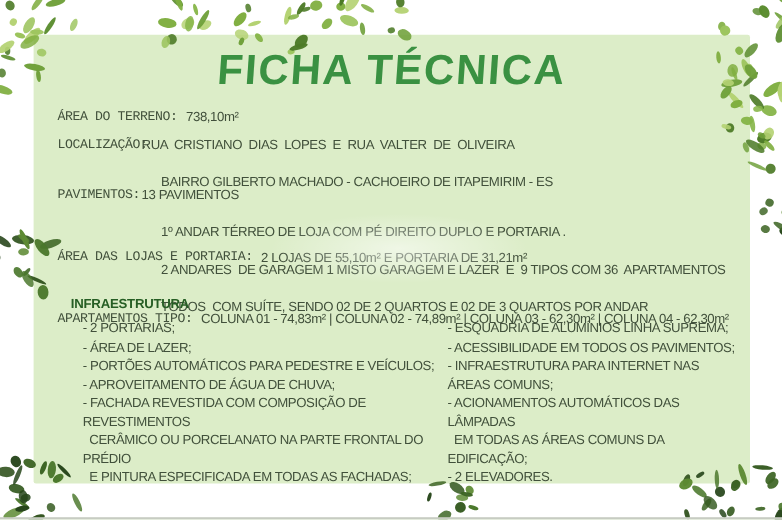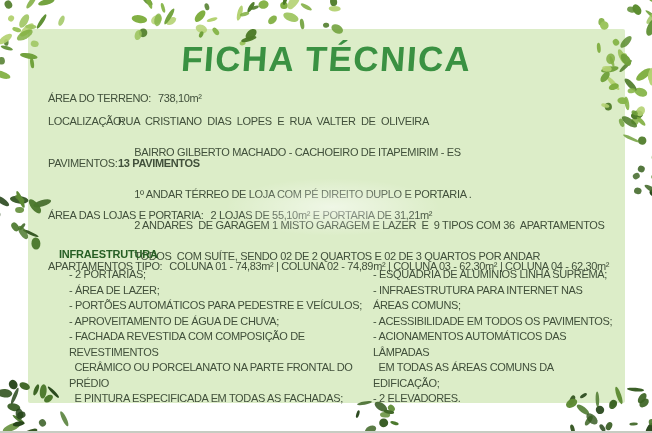--- a/index.html
+++ b/index.html
@@ -20,24 +20,24 @@
     font-size:35px;font-weight:700;letter-spacing:1.5px;
     color:#3a9142;
     transform:skewX(-4deg);
   }
   .spec-row{
     position:absolute;left:20px;right:14px;
     display:flex;align-items:flex-start;
     font-size:11px;line-height:15.5px;color:#41503b;
     letter-spacing:-0.35px;white-space:pre-wrap;
   }
-  .spec-label{flex:0 0 auto;margin-right:7px;}
+  .spec-label{flex:0 0 auto;margin-right:7px;font-family:Liberation Mono, monospace;}
   .spec-label.w70{width:70px;margin-right:0;}
   .spec-value{flex:1 1 auto;}
-  .bold{font-weight:700;}
+  .bold{font-weight:400;}
   .infra-header{
     position:absolute;left:31px;
     font-size:11px;font-weight:700;color:#265e24;letter-spacing:-0.2px;
   }
   .infra-cols{
     position:absolute;left:20px;top:238px;right:10px;
     display:flex;
     margin-left:21px;
   }
   .infra-col-left{width:304px;flex:0 0 auto;}
@@ -101,22 +101,22 @@
           <div class="infra-item">- 2 PORTARIAS;</div>
           <div class="infra-item">- ÁREA DE LAZER;</div>
           <div class="infra-item">- PORTÕES AUTOMÁTICOS PARA PEDESTRE E VEÍCULOS;</div>
           <div class="infra-item">- APROVEITAMENTO DE ÁGUA DE CHUVA;</div>
           <div class="infra-item">- FACHADA REVESTIDA COM COMPOSIÇÃO DE REVESTIMENTOS
   CERÂMICO OU PORCELANATO NA PARTE FRONTAL DO PRÉDIO
   E PINTURA ESPECIFICADA EM TODAS AS FACHADAS;</div>
         </div>
       <div class="infra-col-right">
           <div class="infra-item">- ESQUADRIA DE ALUMÍNIOS LINHA SUPREMA;</div>
+          <div class="infra-item">- ACESSIBILIDADE EM TODOS OS PAVIMENTOS;</div>
           <div class="infra-item">- INFRAESTRUTURA PARA INTERNET NAS ÁREAS COMUNS;</div>
-          <div class="infra-item">- ACESSIBILIDADE EM TODOS OS PAVIMENTOS;</div>
           <div class="infra-item">- ACIONAMENTOS AUTOMÁTICOS DAS LÂMPADAS
   EM TODAS AS ÁREAS COMUNS DA EDIFICAÇÃO;</div>
           <div class="infra-item">- 2 ELEVADORES.</div>
         </div>
     </div>
 
     <div class="watermark" style="left:197px;top:149px;"></div>
   </div>
 
   <svg class="foliage" id="foliage" width="652" height="433" viewBox="0 0 652 433">

